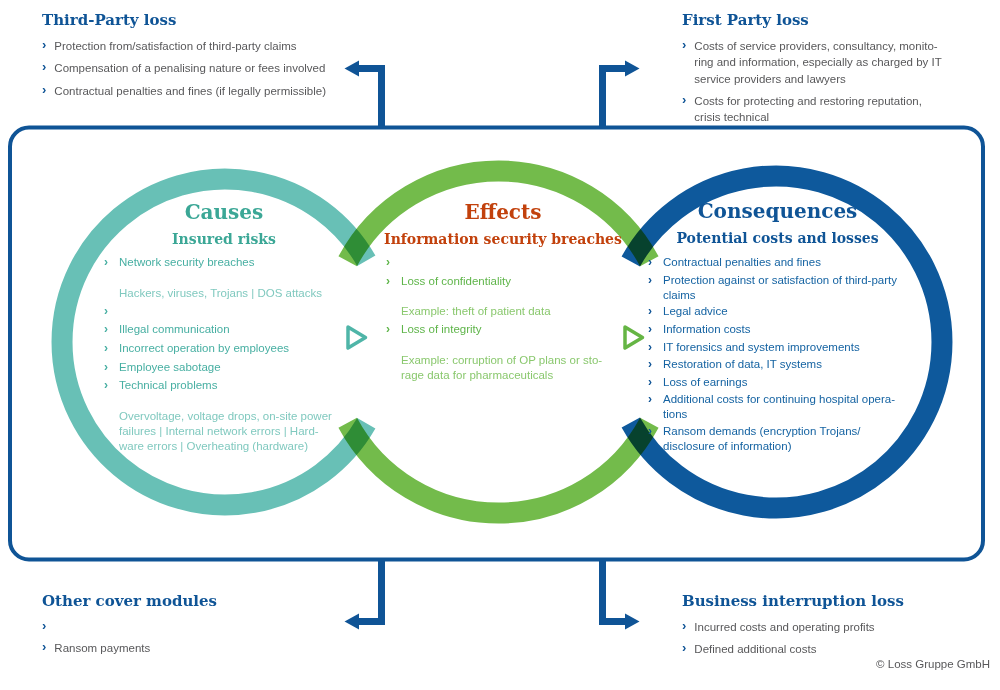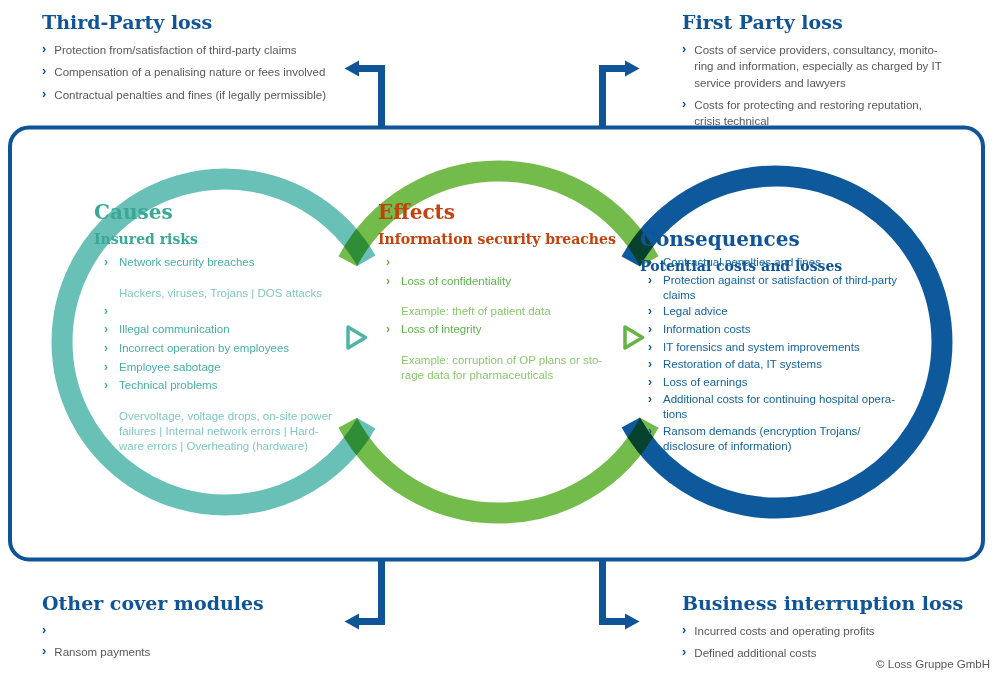--- a/index.html
+++ b/index.html
@@ -5,31 +5,31 @@
   html,body { margin:0; padding:0; background:#ffffff; }
   .stage {
     position:relative; width:1000px; height:690px; background:#ffffff;
     font-family:"Liberation Sans", sans-serif; overflow:hidden;
   }
   svg.layer { position:absolute; left:0; top:0; width:1000px; height:690px; }
 
   
   .corner { position:absolute; }
   .corner-title {
-    font-family:"DejaVu Serif", serif; font-weight:700; font-size:19px;
+    font-family:"DejaVu Serif", serif; font-weight:700; font-size:15px;
     color:#0F5496; margin:0 0 9px 0;
   }
   .corner .row { display:flex; gap:8px; margin-bottom:6px; color:#58585A;
     font-size:11.5px; line-height:1.42; }
   .corner .chev { color:#0F5496; font-weight:700; font-size:13px; line-height:1.15;
     flex:0 0 auto; }
   .item-body { white-space:pre-line; }
 
   
-  .circle-head { position:absolute; }
+  .circle-head { position:absolute; text-align:center; }
   .circle-head .t { font-family:"DejaVu Serif", serif; font-weight:700; font-size:20px; margin:0; }
   .circle-head .s { font-family:"DejaVu Serif", serif; font-weight:700; font-size:14px; margin-top:7px; }
 
   
   .clist { position:absolute; font-size:11.5px; line-height:1.33; }
   .clist .row { display:flex; gap:7px; margin-bottom:3px; }
   .clist .chev { font-weight:700; font-size:12px; width:8px; flex:0 0 auto; line-height:1.3; }
 
   .causes-head { color:#3BA796; }
   .causes-list, .causes-list .chev { color:#47AFA2; }
@@ -158,21 +158,21 @@
         <span class="sub">Example: theft of patient data</span></span>
     </div>
     <div class="row">
       <span class="chev">›</span>
       <span class="item-body"><span>Loss of integrity</span><br>
         <span class="sub">Example: corruption of OP plans or sto-
 rage data for pharmaceuticals</span></span>
     </div>
   </div>
 
-  <div class="circle-head conseq-head" style="left:640px; top:199px; width:275px;margin-top:28px;">
+  <div class="circle-head conseq-head" style="left:640px; top:199px; width:275px;">
     <div class="t">Consequences</div>
     <div class="s">Potential costs and losses</div>
   </div>
   <div class="clist conseq-list" style="left:648px; top:255px; width:290px;">
     <div class="row">
       <span class="chev">›</span>
       <span class="item-body">Contractual penalties and fines</span>
     </div>
     <div class="row">
       <span class="chev">›</span>

